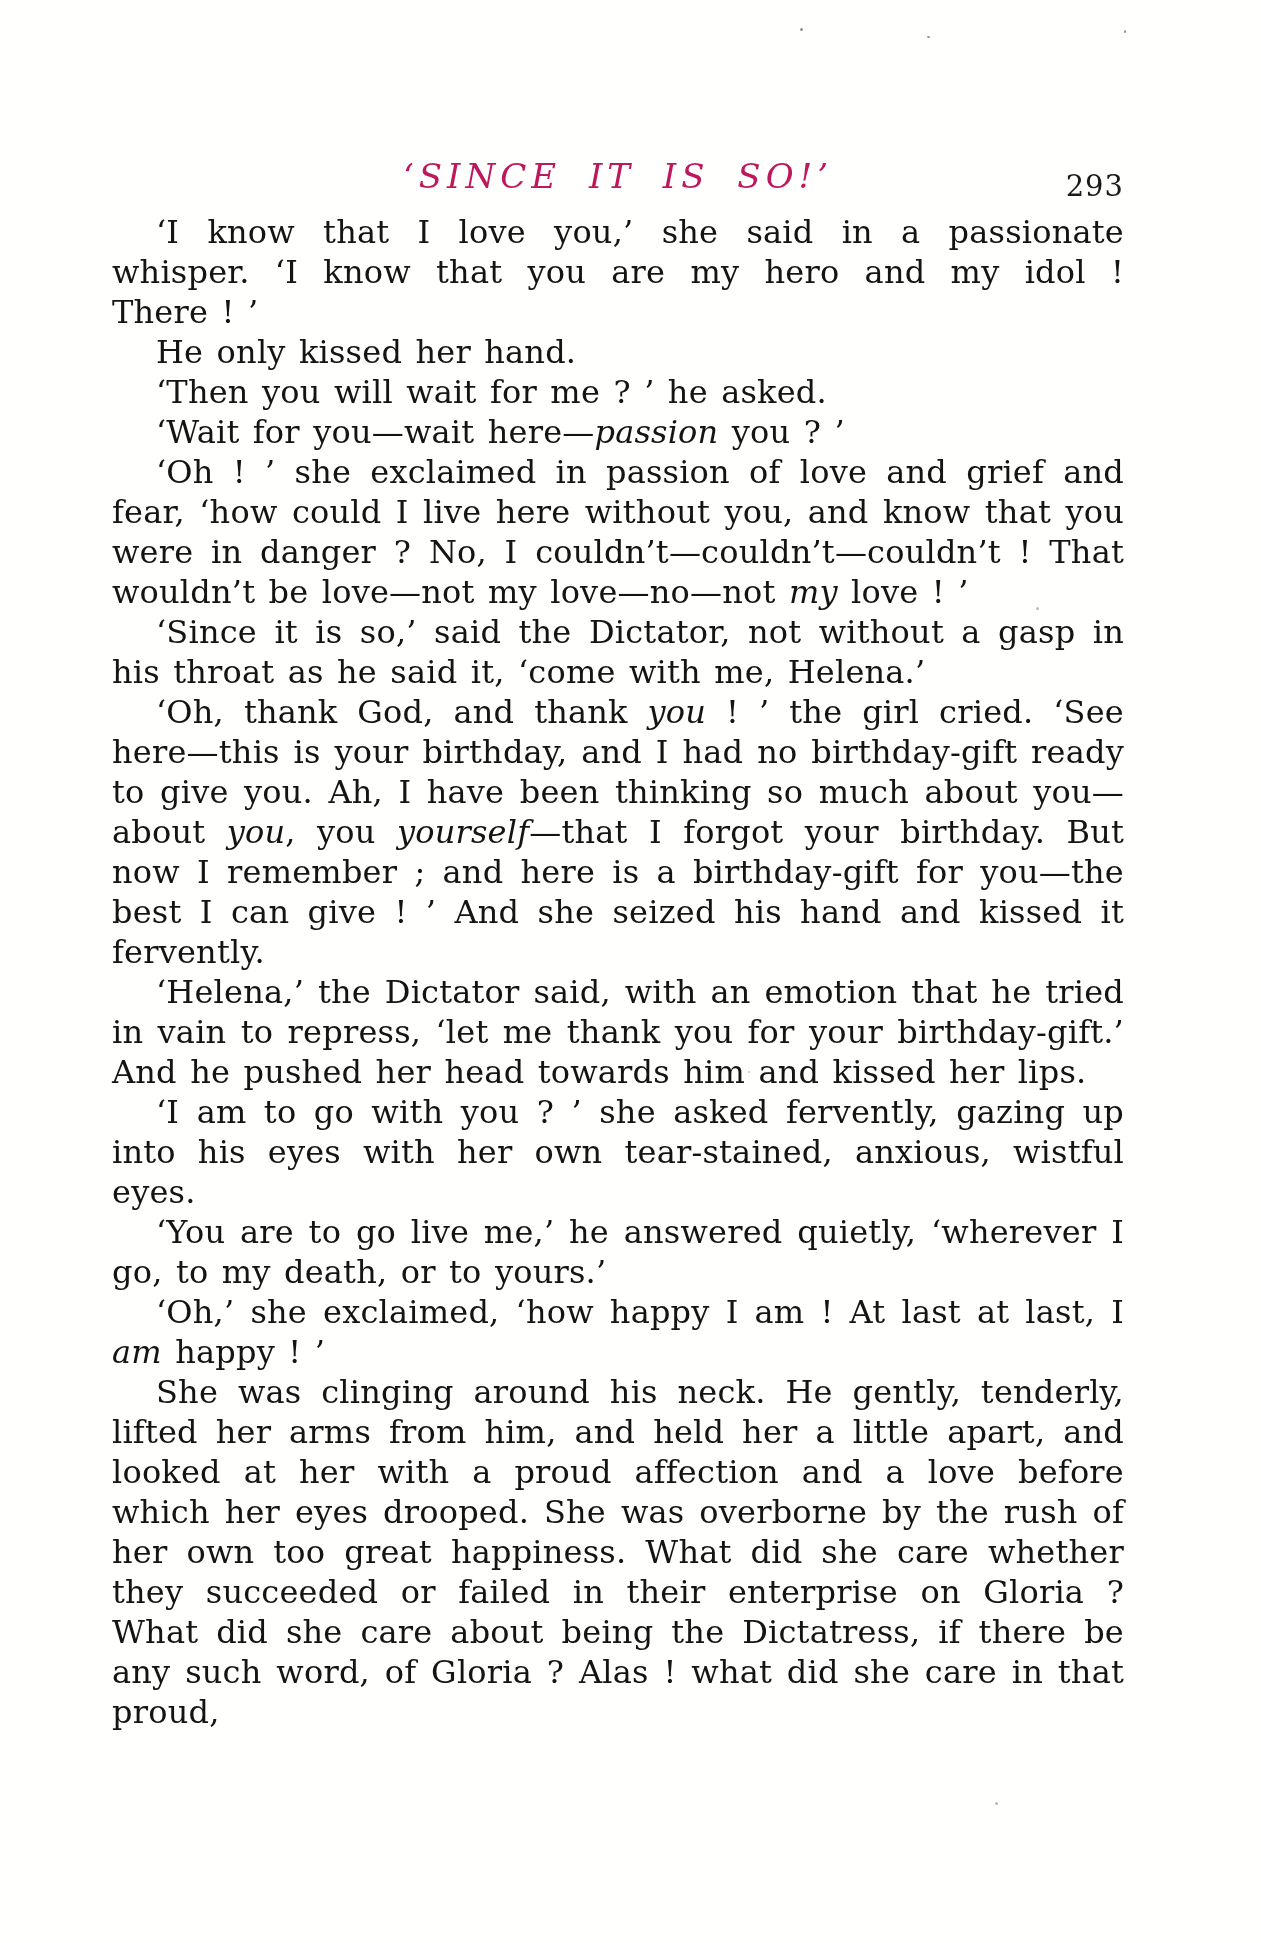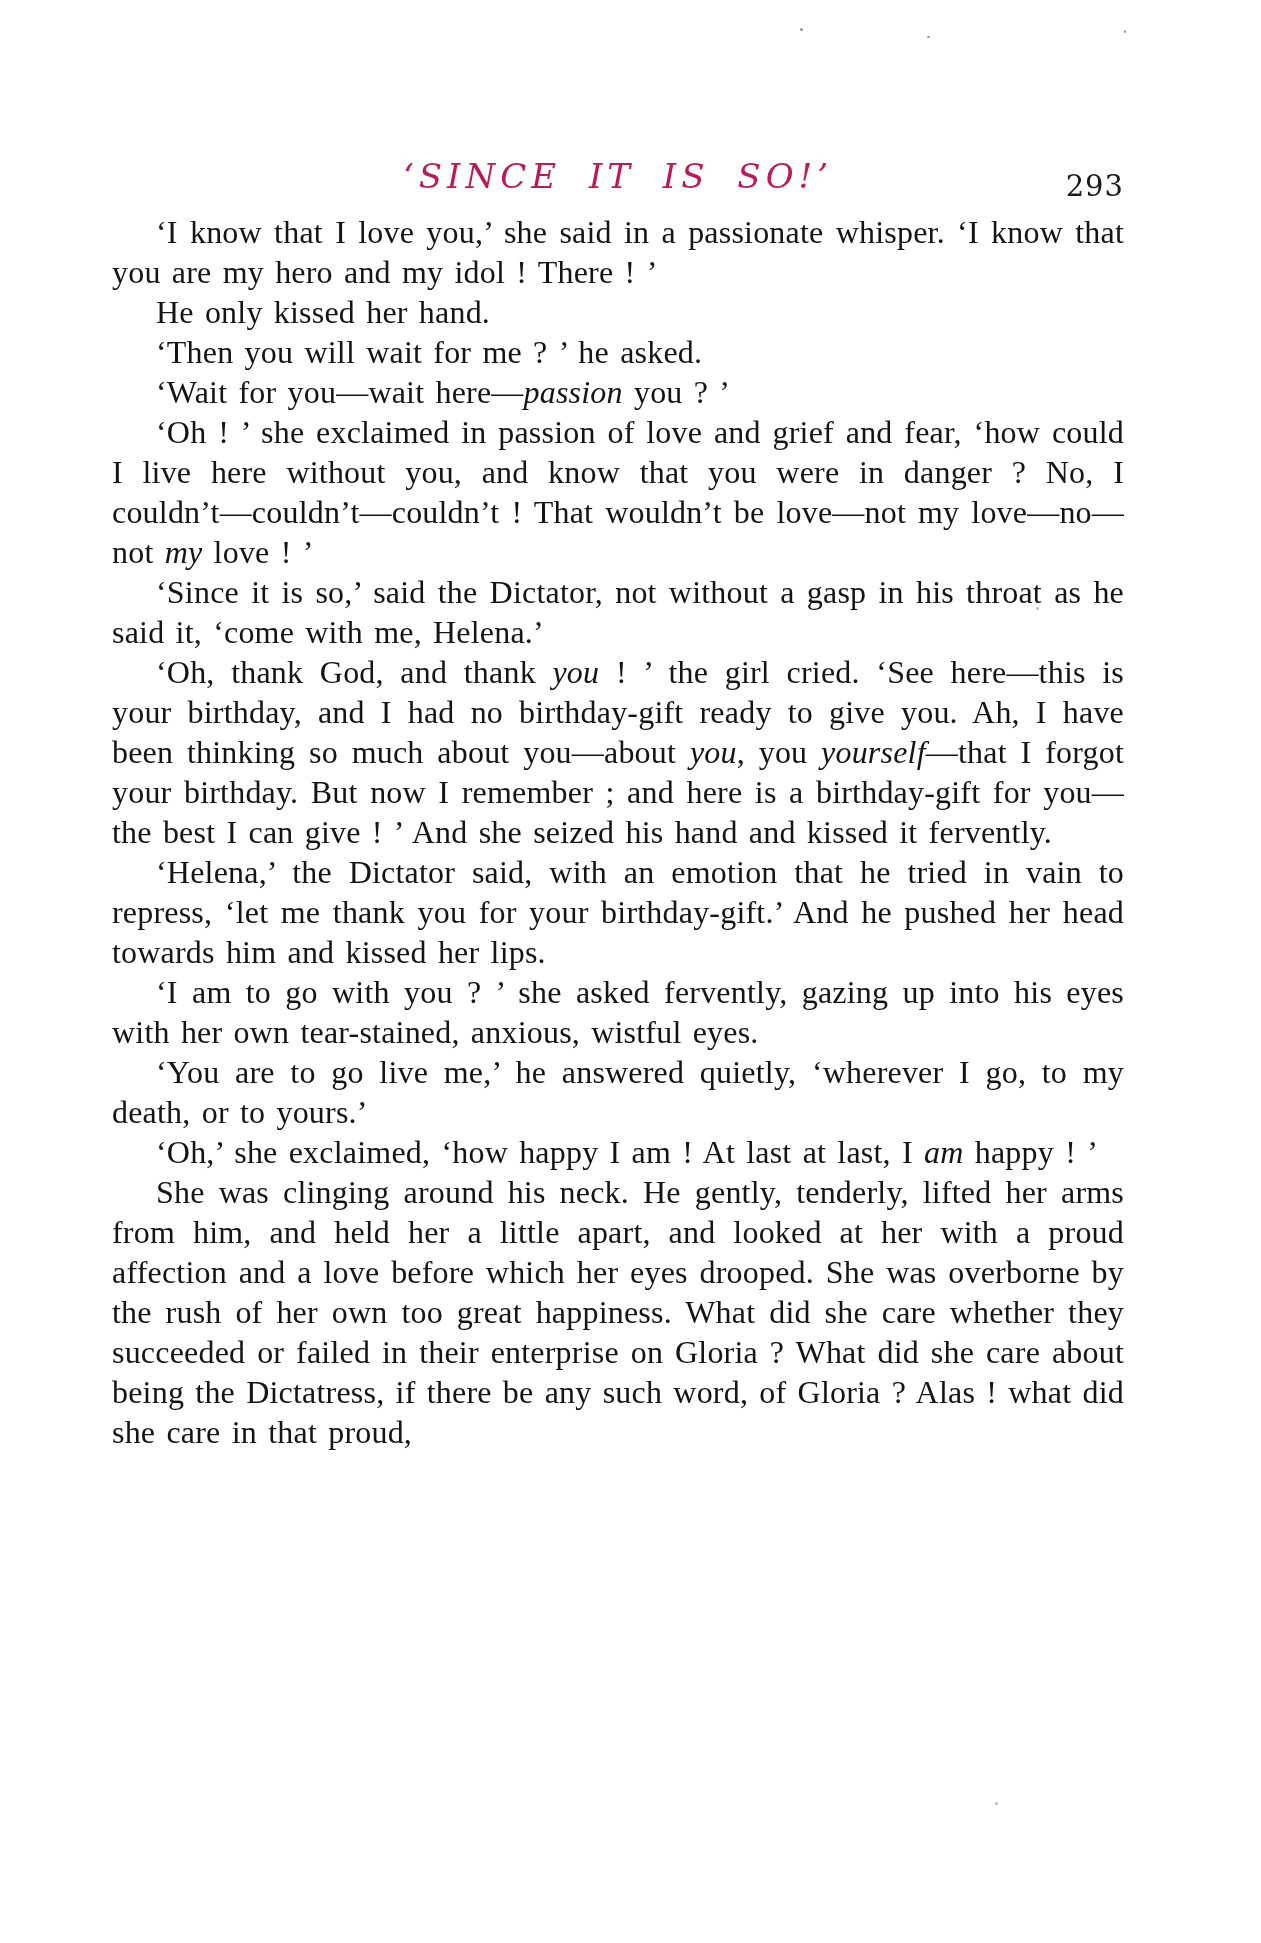--- a/index.html
+++ b/index.html
@@ -44,21 +44,20 @@
     position: absolute;
     left: 112px;
     top: 212px;
     width: 1012px;
     font-size: 32px;
     line-height: 40px;
     text-align: justify;
     word-spacing: 3px;
     letter-spacing: 0.2px;
     color: #141414;
-    font-family: Liberation Serif, serif;
   }
   .content p.para {
     margin: 0;
     padding: 0;
     text-indent: 44px;
   }
   .it {
     font-style: italic;
   }
   

